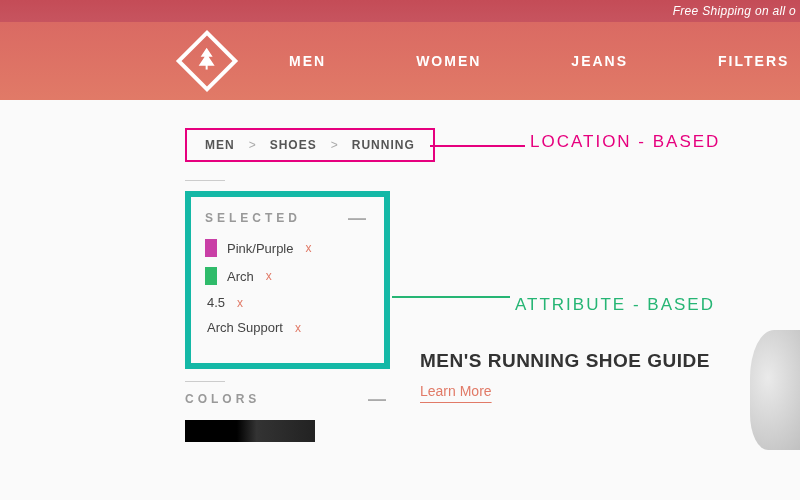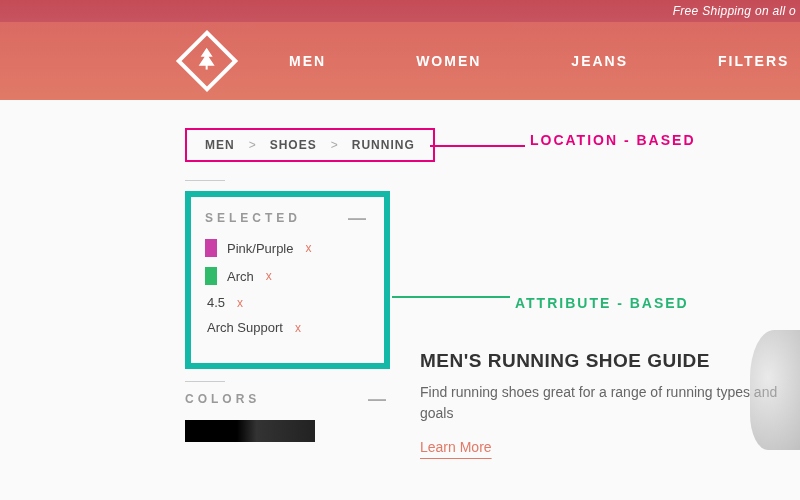--- a/index.html
+++ b/index.html
@@ -12,21 +12,21 @@
   .logo-inner { transform: rotate(-45deg); color: #fff; font-size: 20px; }
   .nav-items { display: flex; gap: 90px; }
   .nav-item { color: #fff; font-size: 14px; font-weight: 600; letter-spacing: 2px; cursor: pointer; }
 
   .content { padding-left: 185px; padding-top: 28px; position: relative; }
 
   .breadcrumb-box { border: 2px solid #e6007e; padding: 8px 18px; display: inline-flex; align-items: center; gap: 14px; margin-bottom: 18px; }
   .crumb { font-size: 12px; font-weight: 600; letter-spacing: 1px; color: #555; cursor: pointer; }
   .crumb-sep { color: #aaa; font-size: 12px; }
 
-  .annot { position: absolute; font-weight: 700; letter-spacing: 2px; font-size: 14px; }
+  .annot { position: absolute; font-weight: 400; letter-spacing: 2px; font-size: 17px; }
   .annot-loc { color: #e6007e; top: 32px; left: 530px; }
   .annot-loc-line { position: absolute; top: 45px; left: 430px; width: 95px; height: 2px; background: #e6007e; }
   .annot-attr { color: #26b574; top: 195px; left: 515px; text-align: right; }
   .annot-attr-line { position: absolute; top: 196px; left: 392px; width: 118px; height: 2px; background: #26b574; }
 
   .filters-title { font-size: 18px; font-weight: 300; letter-spacing: 7px; color: #888; margin-bottom: 14px; }
   .filters-rule { width: 40px; height: 1px; background: #ccc; margin-bottom: 10px; }
 
   .selected-box { border: 6px solid #14b8a6; width: 205px; padding: 14px 14px 18px 14px; margin-bottom: 12px; }
   .section-label { font-size: 12px; font-weight: 600; letter-spacing: 4px; color: #999; display: flex; justify-content: space-between; align-items: center; margin-bottom: 14px; }
@@ -117,19 +117,17 @@
     <div class="colors-rule"></div>
     <div class="colors-label">
       <span>COLORS</span>
       <span class="collapse">—</span>
     </div>
     <div class="color-strip"></div>
   </div>
 
   <div class="guide">
     <h2>MEN'S RUNNING SHOE GUIDE</h2>
-    <p>Find running shoes great for
-a range of running types and goals</p>
     <span class="learn">Learn More</span>
   </div>
 
   <div class="shoe"></div>
 </div>
 
 </body></html>

